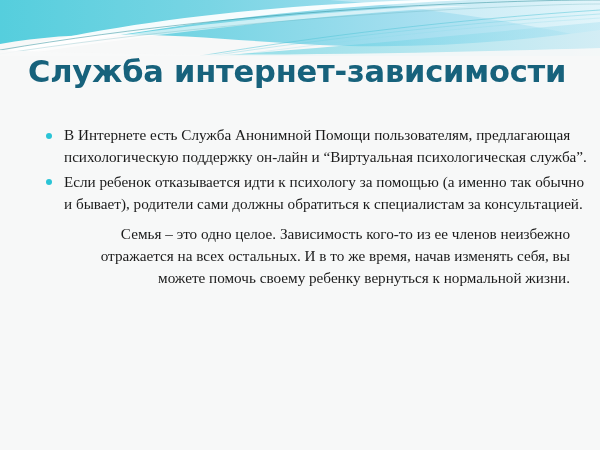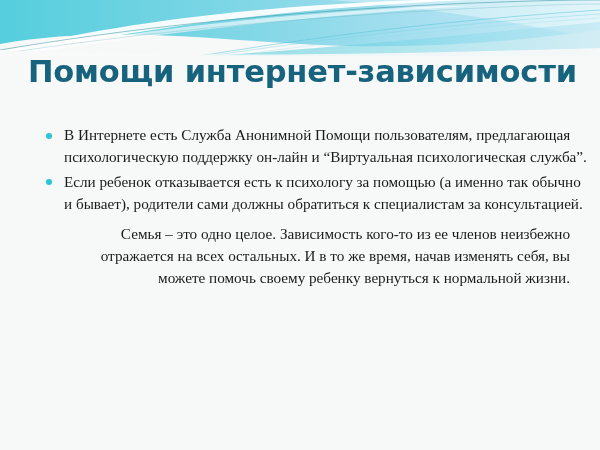--- a/index.html
+++ b/index.html
@@ -151,32 +151,32 @@
       <path d="M210,56 C330,38 460,23 600,14" fill="none" stroke="#6bd0e0" stroke-width="0.6" opacity="0.6"></path>
       <path d="M230,56 C350,40 470,26 600,18" fill="none" stroke="#8bdbe9" stroke-width="0.5" opacity="0.55"></path>
 
       <path d="M600,22 C470,34 330,48 210,56 L600,56 Z" fill="url(#gradCyan2)" opacity="0.55"></path>
 
       <path d="M0,56 L600,56 L600,48 C460,52 300,56 150,54 C90,53 40,52 0,50 Z" fill="#f7f8f8" opacity="0.9"></path>
     </svg>
   </div>
 
   <div class="title-wrap">
-    <h1 class="slide-title">Помощи  интернет-зависимости</h1>
+    <h1 class="slide-title">Служба  интернет-зависимости</h1>
   </div>
 
   <div class="content">
 
     <ul class="bullets">
       <li>
         <span class="bullet-dot"></span>
         <span class="li-text">В Интернете есть Служба Анонимной Помощи пользователям, предлагающая психологическую поддержку он-лайн  и “Виртуальная психологическая служба”.</span>
       </li>
       <li>
         <span class="bullet-dot"></span>
-        <span class="li-text">Если ребенок отказывается есть к психологу за помощью (а именно так обычно и бывает), родители сами должны обратиться к специалистам за консультацией.</span>
+        <span class="li-text">Если ребенок отказывается идти к психологу за помощью (а именно так обычно и бывает), родители сами должны обратиться к специалистам за консультацией.</span>
       </li>
     </ul>
 
     <p class="closing-para">Семья – это одно целое. Зависимость кого-то из ее членов неизбежно отражается на всех остальных. И в то же время, начав изменять себя, вы можете помочь своему ребенку вернуться к нормальной жизни.</p>
   </div>
 
 </div>
 
 </body></html>

